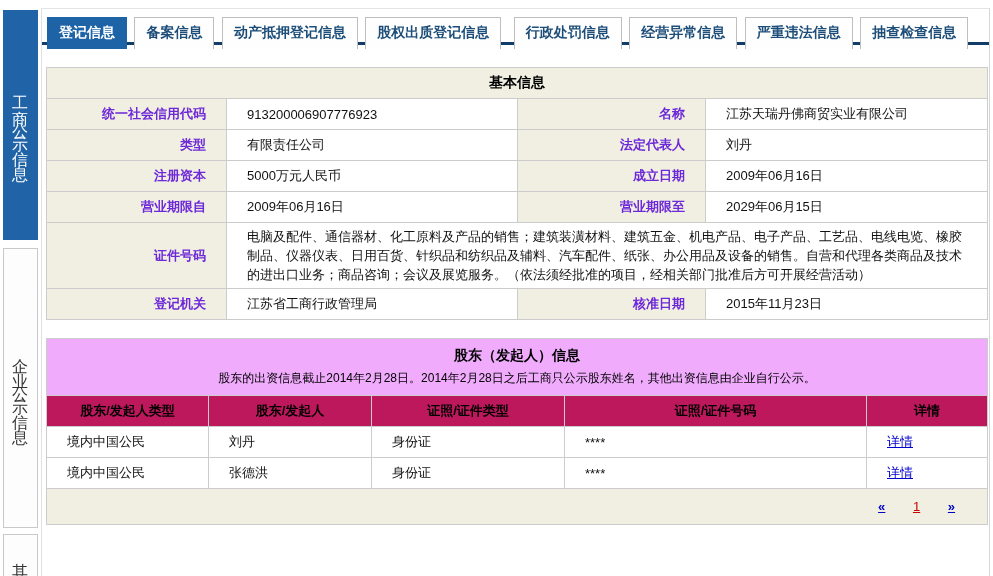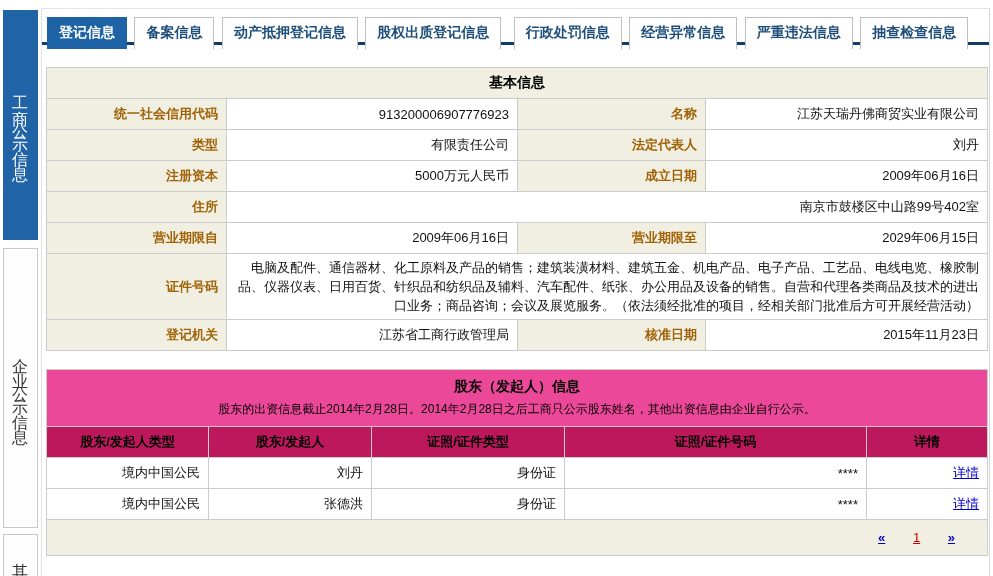--- a/index.html
+++ b/index.html
@@ -38,39 +38,39 @@
     font-size:14px; font-weight:bold; color:#1d4e79;
     background:#fefefe; border:1px solid #bfbfbf; border-bottom:none;
     cursor:pointer; vertical-align:bottom;
   }
   .tab.gap { margin-left:5px; }
   .tab.active { background:#1e63a6; color:#fff; border-color:#1e63a6; }
   .tab-underline { height:3px; background:#123d68; width:100%; }
 
   
   table { border-collapse:collapse; width:941px; margin:0 4px; table-layout:fixed; }
-  td, th { border:1px solid #cccccc; font-size:13px; padding:5px 8px; height:31px; }
+  td, th { border:1px solid #cccccc; font-size:13px; padding:5px 20px; height:31px; }
   .sec-title {
     background:#f0efe1; font-weight:bold; text-align:center; font-size:14px;
   }
   .lbl {
-    background:#f0efe1; font-weight:bold; text-align:right; color:#a16207;
-  }
-  .val { background:#fff; text-align:right; color:#111; }
+    background:#f0efe1; font-weight:bold; text-align:right; color:#6d28d9;
+  }
+  .val { background:#fff; text-align:left; color:#111; }
   .scope-cell { line-height:19px; padding-top:4px; padding-bottom:4px; }
 
   .basic-table { margin-top:22px; }
   .col-l1 { width:180px; } .col-v1 { width:291px; }
   .col-l2 { width:188px; } .col-v2 { width:282px; }
 
   .sh-table { margin-top:18px; }
   .sh-head th {
     background:#be185d; font-weight:bold; text-align:center; font-size:13px;
   }
-  .sh-note-cell { background:#ec4899; text-align:center; padding:6px 8px 8px 8px; height:auto; }
+  .sh-note-cell { background:#f0abfc; text-align:center; padding:6px 8px 8px 8px; height:auto; }
   .sh-title-line { font-weight:bold; font-size:14px; margin:2px 0 5px 0; }
   .sh-note-line { font-size:12px; font-weight:normal; }
   .c1{width:162px} .c2{width:163px} .c3{width:193px} .c4{width:302px} .c5{width:121px}
 
   a.detail-link { color:#0000cc; text-decoration:underline; font-size:13px; cursor:pointer; }
 
   .pager-cell { background:#f0efe1; text-align:right; padding-right:32px; height:36px; }
   .pager-cell a { margin-left:24px; text-decoration:underline; font-size:13px; cursor:pointer; }
   a.pg-arrow { color:#0000cc; font-weight:bold; }
   a.pg-current { color:#cc0000; }
@@ -123,24 +123,20 @@
       <td class="lbl">类型</td>
       <td class="val">有限责任公司</td>
       <td class="lbl">法定代表人</td>
       <td class="val">刘丹</td>
     </tr>
     <tr>
       <td class="lbl">注册资本</td>
       <td class="val">5000万元人民币</td>
       <td class="lbl">成立日期</td>
       <td class="val">2009年06月16日</td>
-    </tr>
-    <tr>
-      <td class="lbl">住所</td>
-      <td class="val" colspan="3">南京市鼓楼区中山路99号402室</td>
     </tr>
     <tr>
       <td class="lbl">营业期限自</td>
       <td class="val">2009年06月16日</td>
       <td class="lbl">营业期限至</td>
       <td class="val">2029年06月15日</td>
     </tr>
     <tr>
       <td class="lbl">证件号码</td>
       <td class="val scope-cell" colspan="3">电脑及配件、通信器材、化工原料及产品的销售；建筑装潢材料、建筑五金、机电产品、电子产品、工艺品、电线电览、橡胶制品、仪器仪表、日用百货、针织品和纺织品及辅料、汽车配件、纸张、办公用品及设备的销售。自营和代理各类商品及技术的进出口业务；商品咨询；会议及展览服务。（依法须经批准的项目，经相关部门批准后方可开展经营活动）</td>

